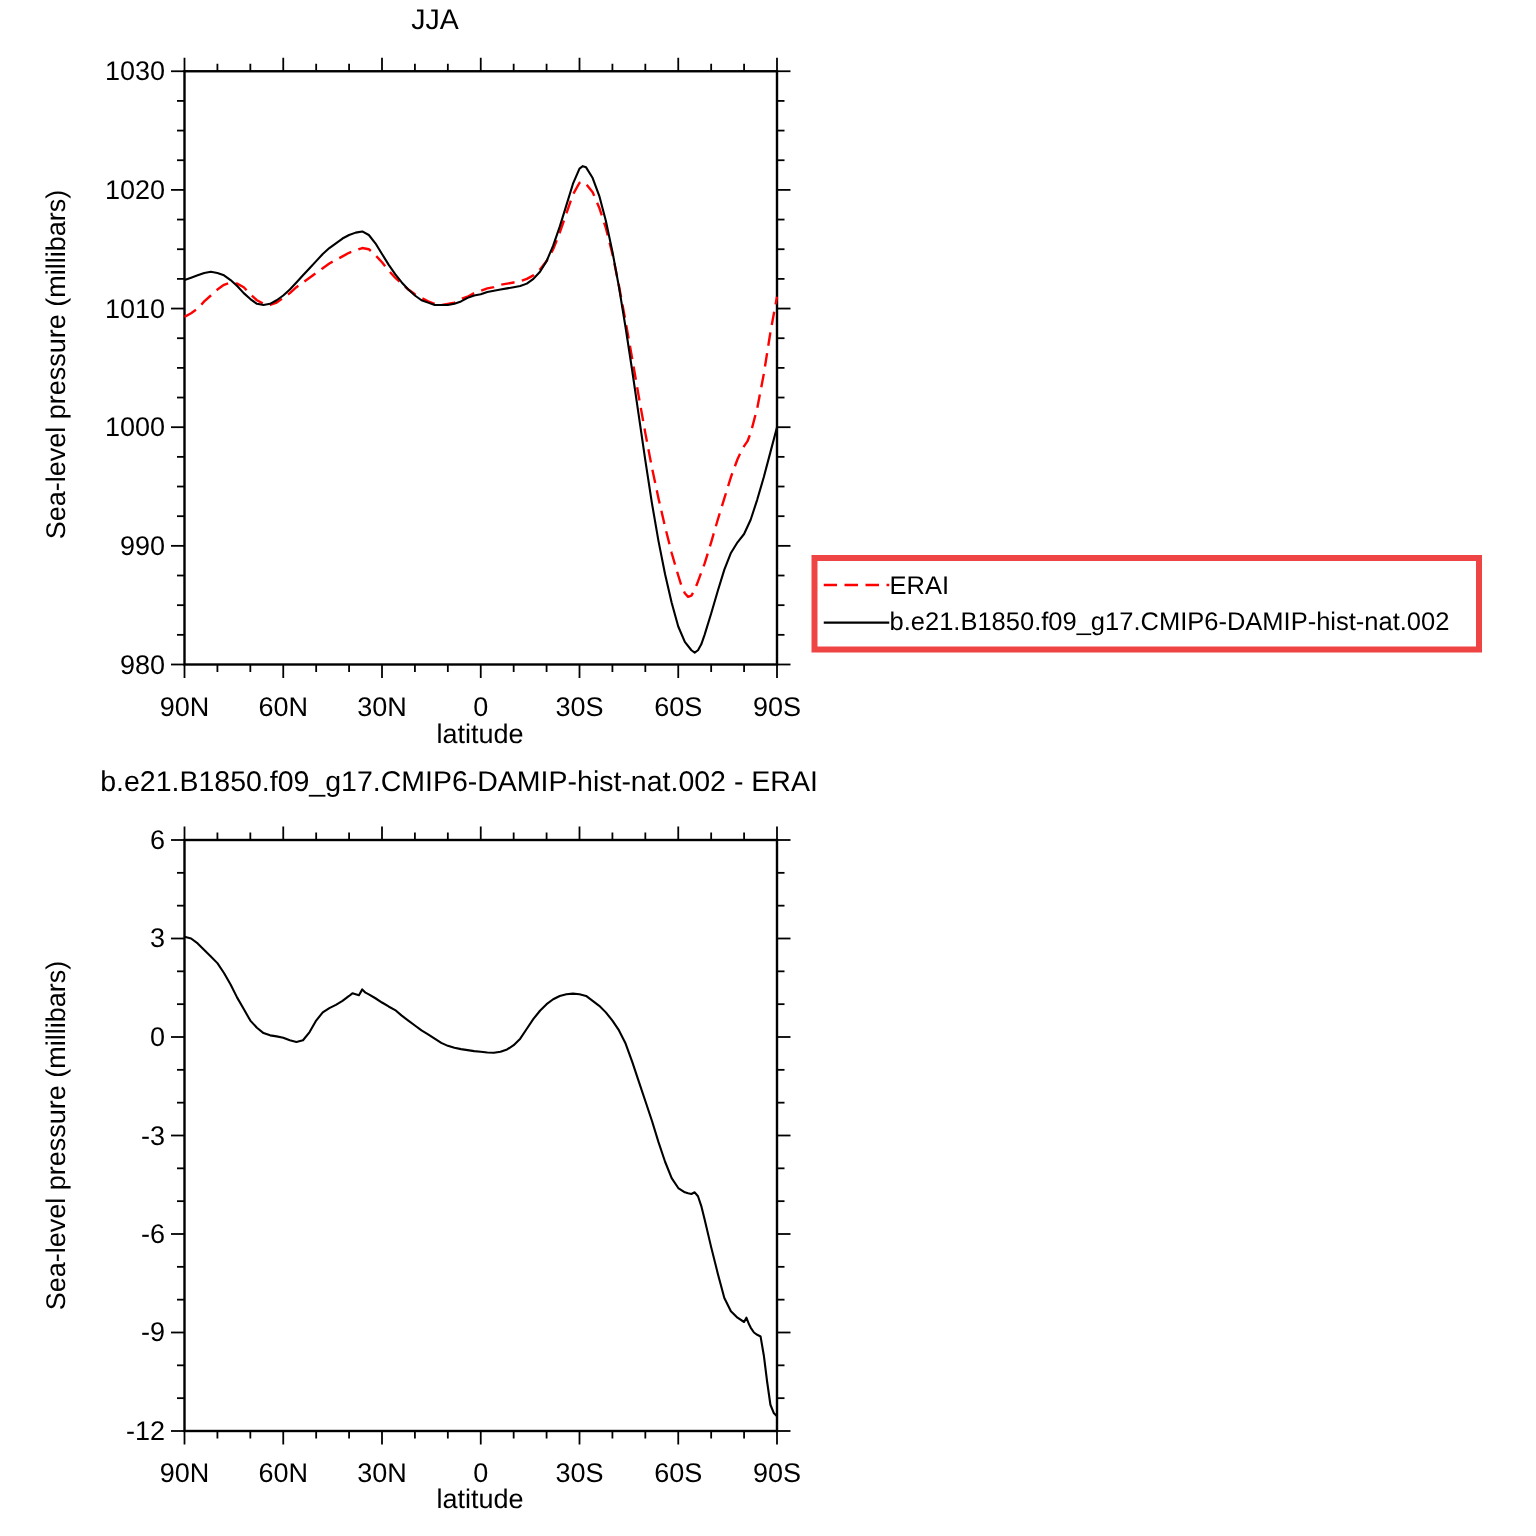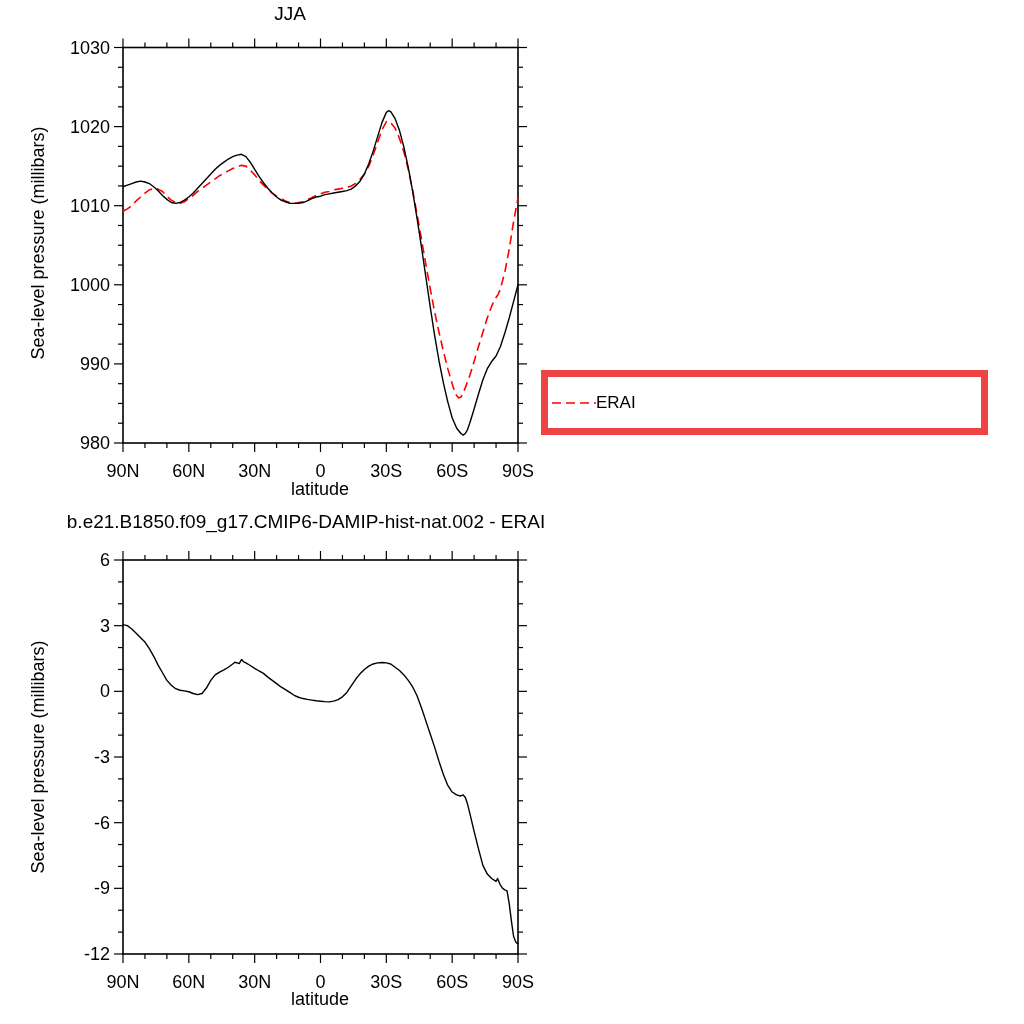--- a/index.html
+++ b/index.html
@@ -5,21 +5,21 @@
   html,body{margin:0;padding:0;background:#ffffff;}
   .canvas{position:relative;width:1024px;height:1024px;background:#ffffff;
           font-family:"Liberation Sans",sans-serif;color:#000;overflow:hidden;}
   #chart-svg{position:absolute;left:0;top:0;}
   #chart-svg text{font-family:"Liberation Sans",sans-serif;font-size:18px;fill:#000;}
   .panel-title{position:absolute;transform:translateX(-50%);font-size:19px;white-space:nowrap;}
   .x-axis-title{position:absolute;transform:translateX(-50%);font-size:18px;}
   .y-axis-title{position:absolute;font-size:18px;white-space:nowrap;
                 transform:translate(-50%,-50%) rotate(-90deg);}
   .legend{position:absolute;left:541px;top:370px;width:447px;height:65px;
-          border:7px solid #ef4444;box-sizing:border-box;background:#fff;
+          border:4px solid #ef4444;box-sizing:border-box;background:#fff;
           display:flex;flex-direction:column;justify-content:space-evenly;}
   .legend-row{display:flex;align-items:center;padding-left:4px;font-size:17px;
               white-space:nowrap;line-height:1;}
   .legend-row svg{flex:0 0 auto;}
 </style>
 </head>
 <body>
 
 <div class="canvas">
 
@@ -226,15 +226,21 @@
 
   <div class="x-axis-title" style="left:320px;top:989px;">latitude</div>
 
   <div class="legend">
     <div class="legend-row">
       <svg width="44" height="6">
         <line x1="0" y1="3" x2="44" y2="3" stroke="#ff0000" stroke-width="1.6" stroke-dasharray="9 5"></line>
       </svg>
       <span>ERAI</span>
     </div>
+    <div class="legend-row">
+      <svg width="44" height="6">
+        <line x1="0" y1="3" x2="44" y2="3" stroke="#000000" stroke-width="1.5"></line>
+      </svg>
+      <span>b.e21.B1850.f09_g17.CMIP6-DAMIP-hist-nat.002</span>
+    </div>
   </div>
 
 </div>
 
 </body></html>

